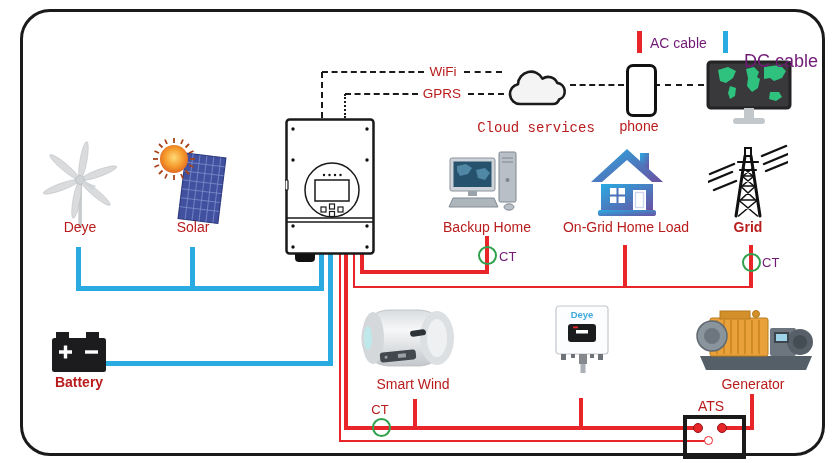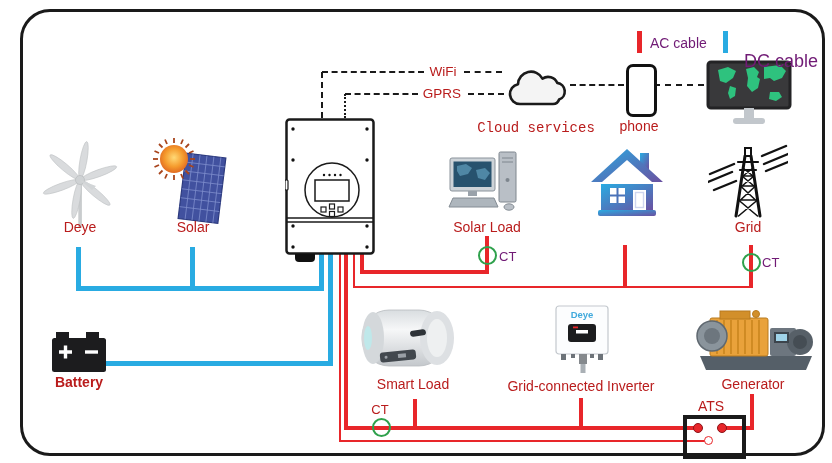--- a/index.html
+++ b/index.html
@@ -217,53 +217,54 @@
     <line x1="56" y1="12" x2="67" y2="12" stroke="#7e868e"></line>
     <circle cx="61.5" cy="30" r="2" fill="#7e868e"></circle>
     <rect x="4" y="8" width="45" height="33" rx="2" fill="#cdd3d8" stroke="#8b939b"></rect>
     <rect x="7.5" y="11.5" width="38" height="25.5" fill="#27526e"></rect>
     <path d="M11,16 l9,-2 6,4 -4,6 -8,2 -3,-5 z" fill="#4f87a5"></path>
     <path d="M30,20 l9,-2 5,5 -5,7 -7,-2 z" fill="#4f87a5"></path>
     <rect x="22" y="41" width="9" height="5" fill="#9aa2aa"></rect>
     <polygon points="7,48 48,48 52,57 3,57" fill="#aeb6bd" stroke="#848c94"></polygon>
     <ellipse cx="63" cy="57" rx="5" ry="3.2" fill="#b9bfc6" stroke="#848c94"></ellipse>
   </svg>
-  <div class="lbl" style="left:487px;top:219px;">Solar Load</div>
+  <div class="lbl" style="left:487px;top:219px;">Backup Home</div>
 
   <svg class="icon" style="left:588px;top:144px;width:78px;height:76px;" viewBox="0 0 78 76">
     <defs>
       <linearGradient id="hg" x1="0" y1="0" x2="1" y2="1">
         <stop offset="0" stop-color="#29abe2"></stop>
           <stop offset="1" stop-color="#6a51a1"></stop>
       </linearGradient>
     </defs>
     <rect x="52" y="9" width="9" height="16" fill="url(#hg)"></rect>
     <path d="M3,38 L39,5 L75,38 L64,38 L39,16 L14,38 Z" fill="url(#hg)"></path>
     <rect x="13" y="40" width="52" height="26" fill="url(#hg)"></rect>
     <rect x="10" y="66" width="58" height="6" rx="2" fill="url(#hg)"></rect>
     <rect x="22" y="44" width="15" height="15" fill="#fff"></rect>
     <path d="M29.5,44 v15 M22,51.5 h15" stroke="#4a72b8" stroke-width="2"></path>
     <rect x="45" y="46" width="13" height="20" fill="#fff"></rect>
     <rect x="47.5" y="48.5" width="8" height="15" fill="none" stroke="#cfd6ef" stroke-width="1.4"></rect>
   </svg>
+  <div class="lbl" style="left:626px;top:219px;">On-Grid Home Load</div>
 
   <svg class="icon" style="left:708px;top:140px;width:80px;height:78px;" viewBox="0 0 80 78">
     <g stroke="#111" fill="none" stroke-linecap="round">
       <path stroke-width="3" d="M28,76 L37,16 M52,76 L43,16"></path>
       <rect x="37" y="8" width="6" height="8" stroke-width="2"></rect>
       <path stroke-width="2.2" d="M30,22 h20 M32,30 h16"></path>
       <path stroke-width="1.6" d="M30.5,76 L49.5,60 M49.5,76 L30.5,60 M30.5,60 h19
         M32.5,60 L47.5,46 M47.5,60 L32.5,46 M32.5,46 h15
         M34,46 L46,36 M46,46 L34,36 M34,36 h12
         M35,36 L45,28 M45,36 L35,28"></path>
       <path stroke-width="2.4" d="M2,34 L26,24 M0,42 L24,32 M6,50 L28,41"></path>
       <path stroke-width="2.4" d="M54,16 L78,6 M56,24 L80,14 M58,31 L80,22"></path>
     </g>
   </svg>
-  <div class="lbl" style="left:748px;top:219px;">Grid</div>
+  <div class="lbl" style="left:748px;top:219px;font-weight:bold;">Grid</div>
 
   <svg class="icon" style="left:358px;top:304px;width:104px;height:68px;" viewBox="0 0 104 68">
     <defs>
       <linearGradient id="wg" x1="0" y1="0" x2="0" y2="1">
         <stop offset="0" stop-color="#d9dde0"></stop>
           <stop offset="0.35" stop-color="#f6f7f8"></stop>
           <stop offset="1" stop-color="#c4c8cc"></stop>
       </linearGradient>
     </defs>
     <rect x="4" y="6" width="84" height="56" rx="27" fill="url(#wg)" stroke="#b7bbbf" stroke-width="0.8"></rect>
@@ -271,38 +272,37 @@
     <ellipse cx="10" cy="34" rx="4" ry="12" fill="#bfe8ea"></ellipse>
     <ellipse cx="79" cy="34" rx="17" ry="27" fill="#dde0e3"></ellipse>
     <ellipse cx="79" cy="34" rx="10" ry="19" fill="#eef0f1"></ellipse>
     <rect x="52" y="26" width="16" height="6" rx="3" fill="#2e3338" transform="rotate(-8 60 29)"></rect>
     <g transform="rotate(-6 40 52)">
       <rect x="22" y="47" width="36" height="10" rx="3" fill="#42484e"></rect>
       <rect x="40" y="50" width="8" height="4" fill="#9aa0a6"></rect>
       <circle cx="28" cy="52" r="1.5" fill="#9aa0a6"></circle>
     </g>
   </svg>
-  <div class="lbl" style="left:413px;top:376px;">Smart Load</div>
+  <div class="lbl" style="left:413px;top:376px;">Smart Wind</div>
 
   <svg class="icon" style="left:548px;top:300px;width:68px;height:78px;" viewBox="0 0 68 78">
     <rect x="8" y="6" width="52" height="48" rx="3" fill="#fcfdfe" stroke="#c3c8cd" stroke-width="1.2"></rect>
     <rect x="20" y="24" width="28" height="18" rx="3" fill="#1b1c1e"></rect>
     <rect x="28" y="30" width="12" height="3.5" fill="#fff"></rect>
     <rect x="25" y="26.5" width="5" height="1.8" fill="#e8262a"></rect>
     <g fill="#6d7379">
       <rect x="13" y="54" width="5" height="6"></rect>
         <rect x="23" y="54" width="4" height="4"></rect>
       <rect x="42" y="54" width="4" height="4"></rect>
         <rect x="50" y="54" width="5" height="6"></rect>
     </g>
     <rect x="31" y="54" width="8" height="10" fill="#85898d"></rect>
     <rect x="32.5" y="64" width="5" height="9" fill="#aab0b5"></rect>
   </svg>
   <div class="brand" style="left:582px;top:309px;">Deye</div>
-  <div class="lbl" style="left:581px;top:378px;">Grid-connected Inverter</div>
 
   <svg class="icon" style="left:694px;top:300px;width:124px;height:74px;" viewBox="0 0 124 74">
     <polygon points="6,56 118,56 112,70 12,70" fill="#555f68"></polygon>
     <rect x="16" y="18" width="58" height="38" rx="2" fill="#e9a23b" stroke="#b87a1e"></rect>
     <g stroke="#c9861f" stroke-width="1.6">
       <line x1="23" y1="20" x2="23" y2="54"></line>
         <line x1="30" y1="20" x2="30" y2="54"></line>
       <line x1="37" y1="20" x2="37" y2="54"></line>
         <line x1="44" y1="20" x2="44" y2="54"></line>
       <line x1="51" y1="20" x2="51" y2="54"></line>

